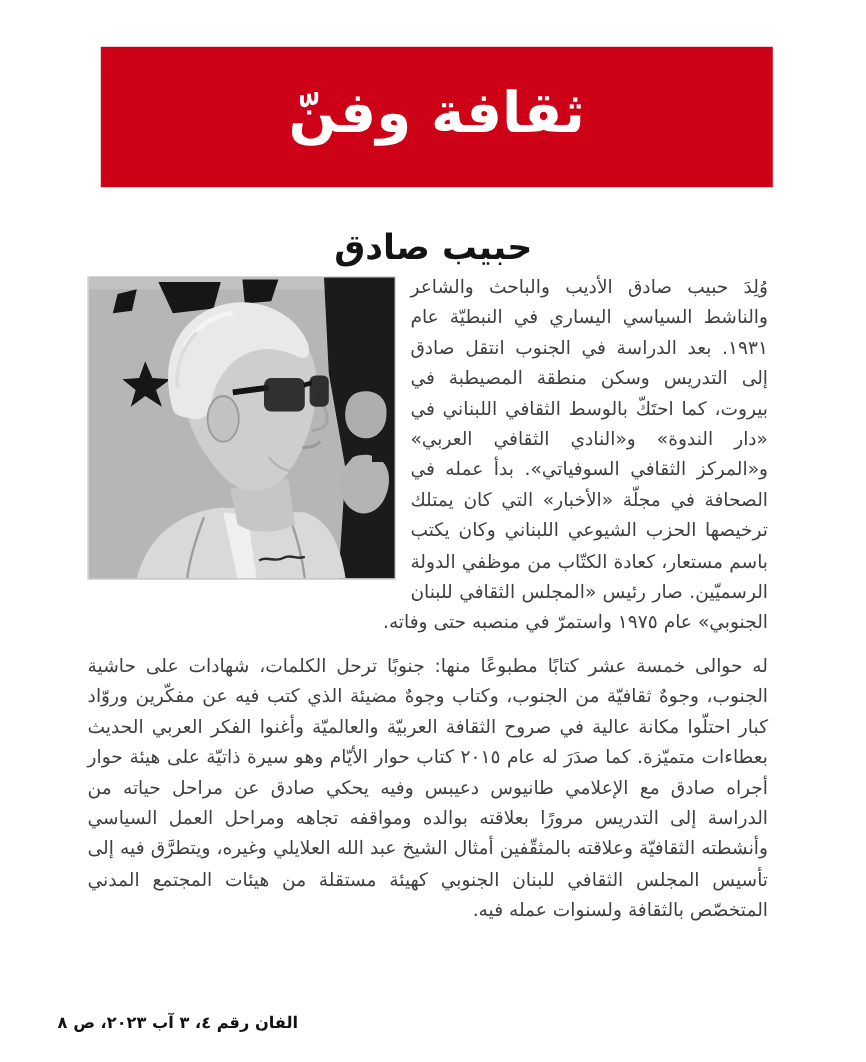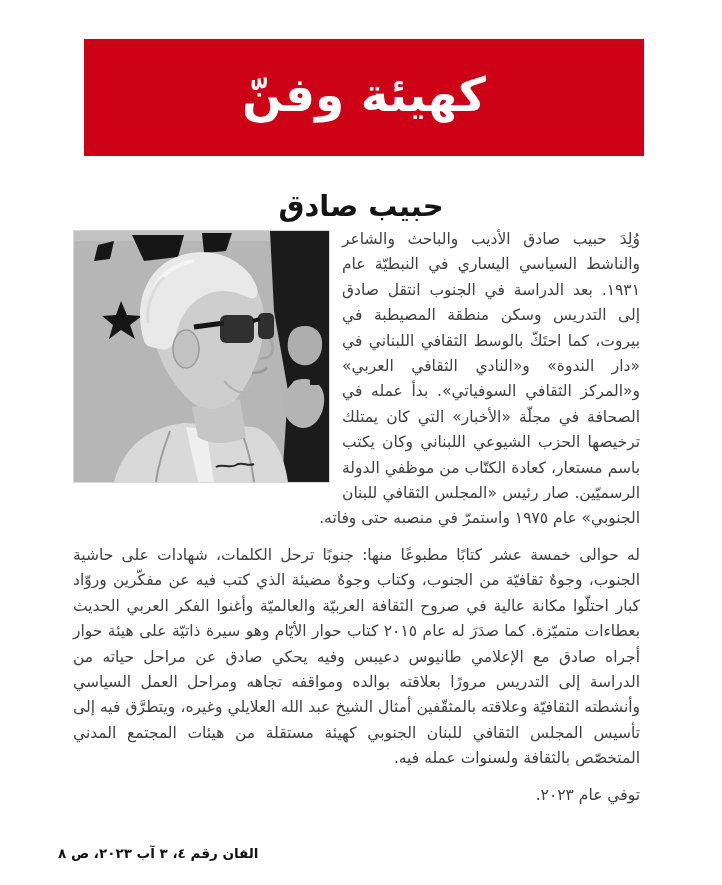--- a/index.html
+++ b/index.html
@@ -76,35 +76,35 @@
     margin: 3px 12px 6px 0;
     border: 1px solid #d8d8d8;
     box-sizing: border-box;
     background: #b9b9b9;
     overflow: hidden;
   }
   .photo-figure svg { display: block; width: 100%; height: 100%; }
   
   .footer {
     position: absolute;
-    left: 58px;
+    left: 48px;
     top: 845px;
     direction: rtl;
     font-size: 13.5px;
     font-weight: bold;
     color: #111111;
   }
 </style>
 </head>
 <body>
 
 <div class="page">
 
   <div class="banner">
-    <div class="banner-title">كهيئة وفنّ</div>
+    <div class="banner-title">ثقافة وفنّ</div>
   </div>
 
   <h1 class="article-title">حبيب صادق</h1>
 
   <div class="content">
 
     <div class="photo-figure" role="img" aria-label="صورة بالأبيض والأسود لحبيب صادق مسنًّا بنظارة سوداء أمام جدارية فيها نجمة وقبضة يد">
       <svg viewBox="0 0 255 251" xmlns="http://www.w3.org/2000/svg">
 
         <rect x="0" y="0" width="255" height="251" fill="#b6b6b6"></rect>
@@ -147,19 +147,18 @@
 
         <path d="M142 236 C148 232 156 238 162 234 C168 230 174 236 180 233" stroke="#2a2a2a" stroke-width="2" fill="none"></path>
       </svg>
     </div>
 
     <p>وُلِدَ حبيب صادق الأديب والباحث والشاعر والناشط السياسي اليساري في النبطيّة عام ١٩٣١. بعد الدراسة في الجنوب انتقل صادق إلى التدريس وسكن منطقة المصيطبة في بيروت، كما احتَكّ بالوسط الثقافي اللبناني في «دار الندوة» و«النادي الثقافي العربي» و«المركز الثقافي السوفياتي». بدأ عمله في الصحافة في مجلّة «الأخبار» التي كان يمتلك ترخيصها الحزب الشيوعي اللبناني وكان يكتب باسم مستعار، كعادة الكتّاب من موظفي الدولة الرسميّين. صار رئيس «المجلس الثقافي للبنان الجنوبي» عام ١٩٧٥ واستمرّ في منصبه حتى وفاته.</p>
 
     <p>له حوالى خمسة عشر كتابًا مطبوعًا منها: جنوبًا ترحل الكلمات، شهادات على حاشية الجنوب، وجوهٌ ثقافيّة من الجنوب، وكتاب وجوهٌ مضيئة الذي كتب فيه عن مفكّرين وروّاد كبار احتلّوا مكانة عالية في صروح الثقافة العربيّة والعالميّة وأغنوا الفكر العربي الحديث بعطاءات متميّزة. كما صدَرَ له عام ٢٠١٥ كتاب حوار الأيّام وهو سيرة ذاتيّة على هيئة حوار أجراه صادق مع الإعلامي طانيوس دعيبس وفيه يحكي صادق عن مراحل حياته من الدراسة إلى التدريس مرورًا بعلاقته بوالده ومواقفه تجاهه ومراحل العمل السياسي وأنشطته الثقافيّة وعلاقته بالمثقّفين أمثال الشيخ عبد الله العلايلي وغيره، ويتطرَّق فيه إلى تأسيس المجلس الثقافي للبنان الجنوبي كهيئة مستقلة من هيئات المجتمع المدني المتخصّص بالثقافة ولسنوات عمله فيه.</p>
 
 
-    <p>توفي عام ٢٠٢٣.</p>
 
   </div>
 
   <div class="footer">الفان رقم ٤، ٣ آب ٢٠٢٣، ص ٨</div>
 
 </div>
 
 </body></html>

